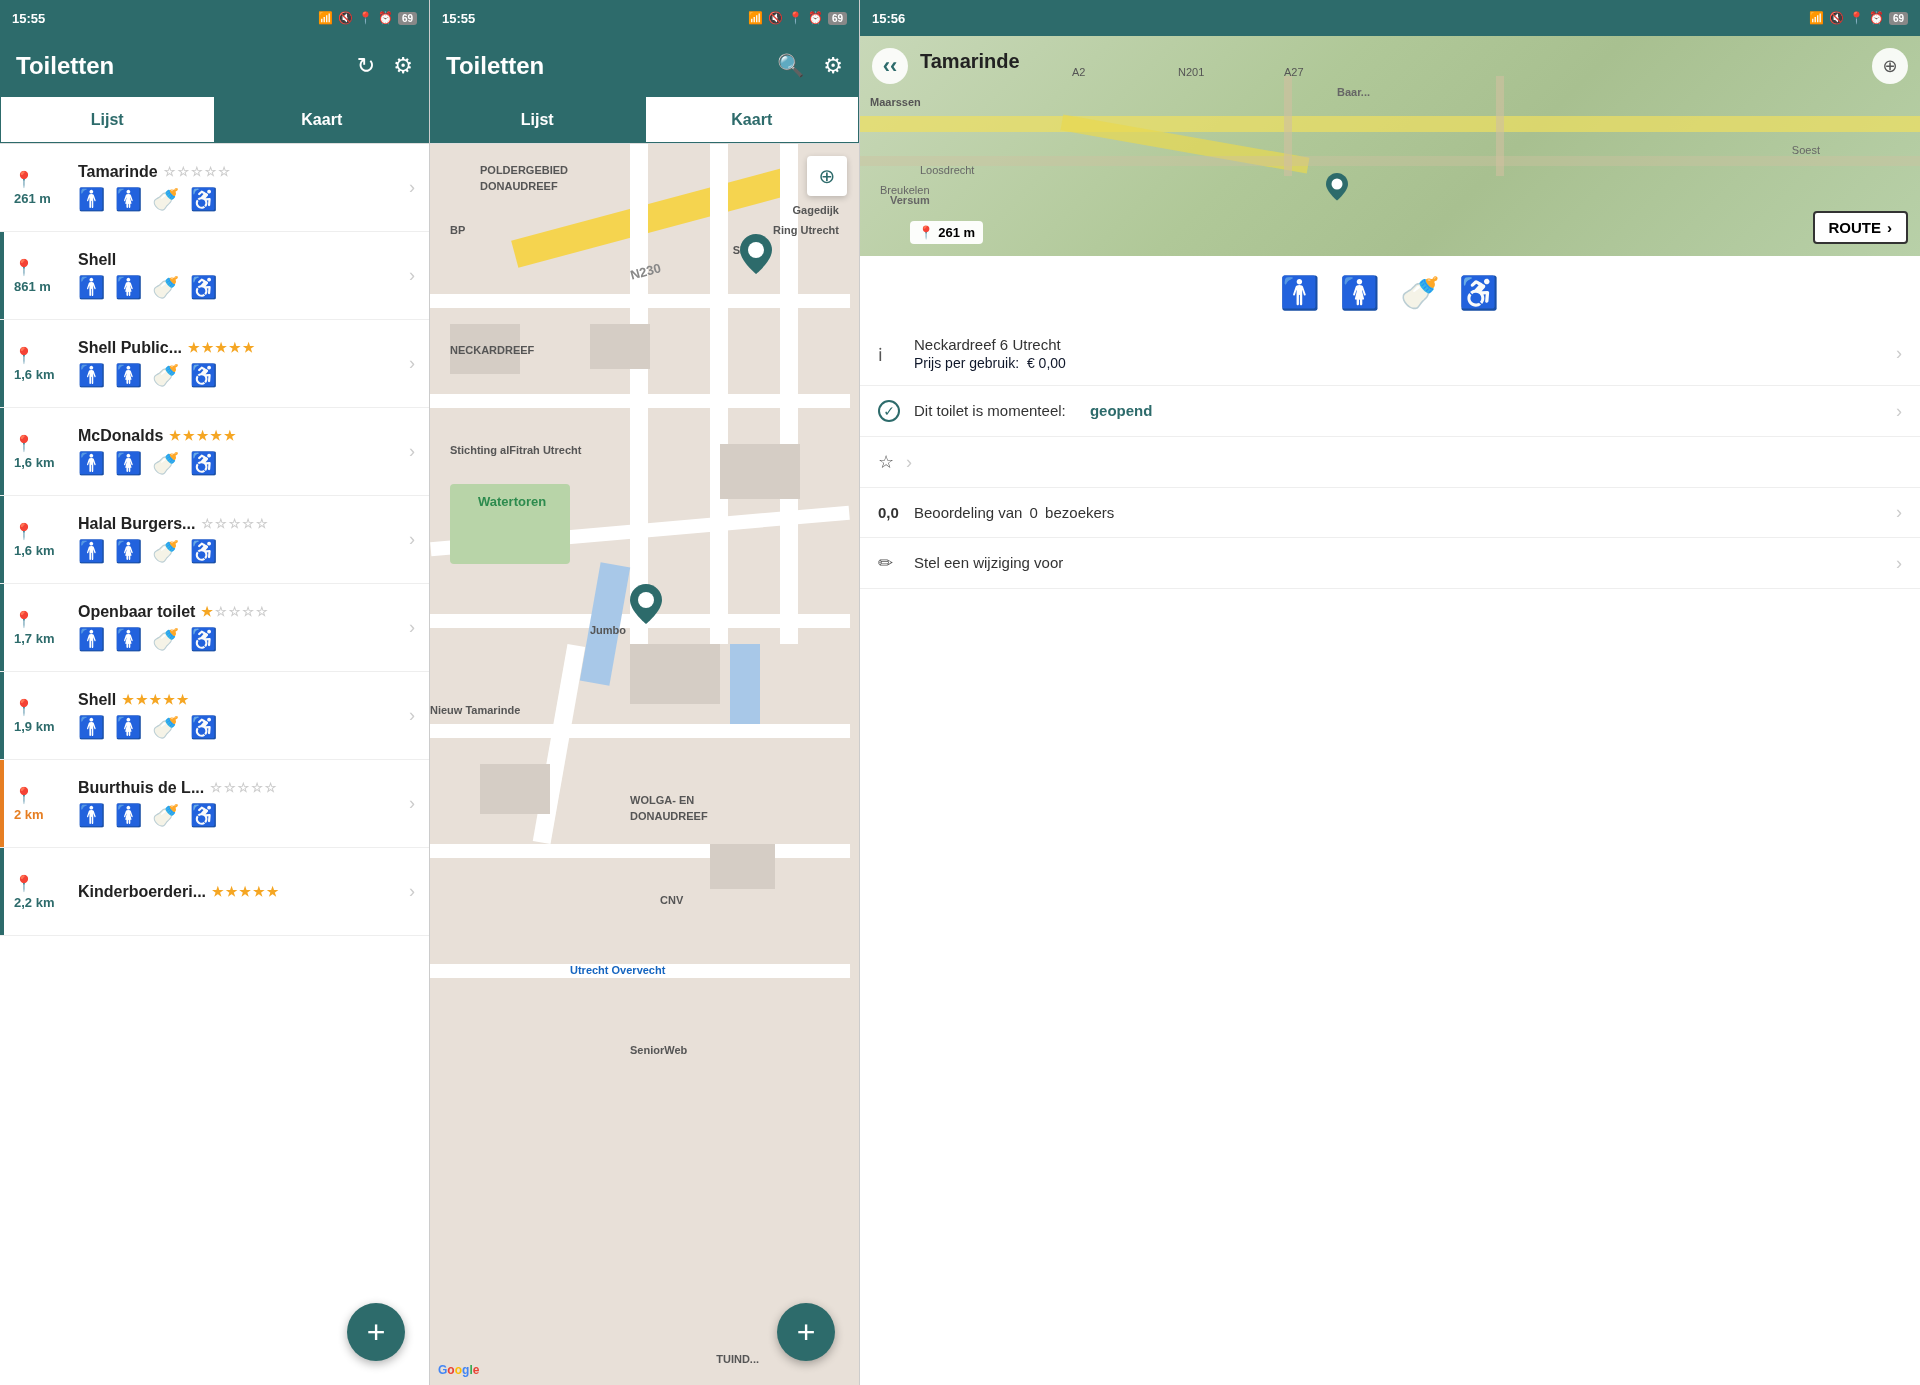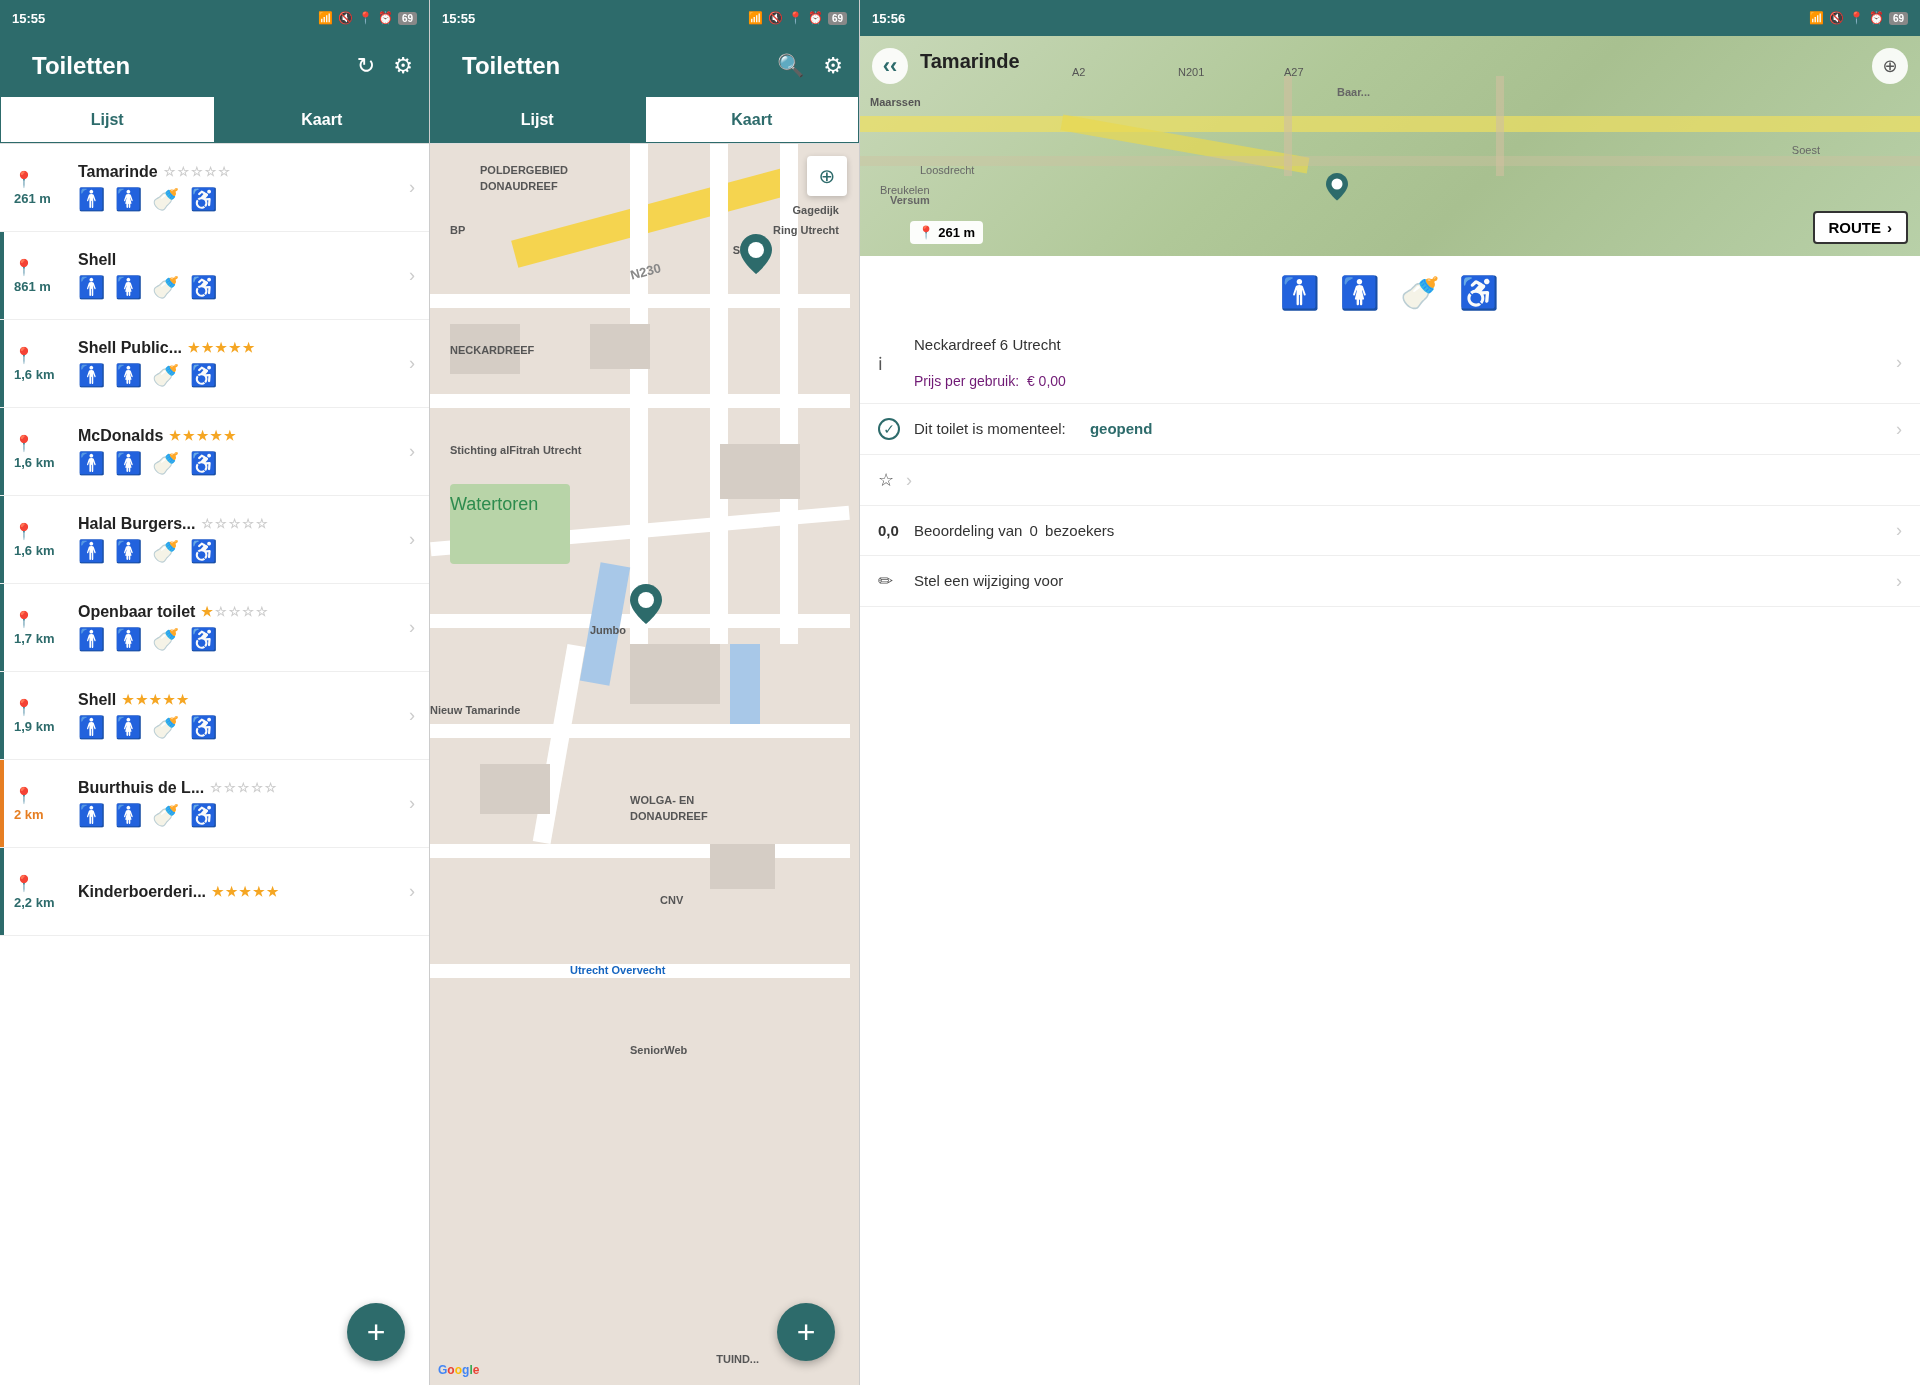--- a/index.html
+++ b/index.html
@@ -64,21 +64,20 @@
       height: 60px;
       display: flex;
       align-items: center;
       padding: 0 16px;
       justify-content: space-between;
     }
     .top-bar-title {
       font-size: 24px;
       font-weight: 600;
       color: #fff;
-      margin-left: 16px;
     }
     .top-bar-icons {
       display: flex;
       gap: 18px;
       align-items: center;
     }
     .top-bar-icon {
       color: #fff;
       font-size: 22px;
       cursor: pointer;
@@ -361,22 +360,22 @@
     .detail-row-content {
       flex: 1;
       padding-left: 8px;
     }
     .detail-row-title {
       font-size: 15px;
       color: #333;
     }
     .detail-row-sub {
       font-size: 14px;
-      color: #701a75;
-      margin-top: 20px;
+      color: #0f172a;
+      margin-top: 2px;
     }
     .detail-row-chevron {
       color: #ccc;
       font-size: 18px;
     }
     .status-open {
       color: #2d6b6b;
       font-weight: 700;
     }
     .rating-num {
@@ -712,21 +711,21 @@
       <div class="block" style="width:90px;height:60px;top:500px;left:200px;"></div>
       <div class="block" style="width:70px;height:50px;top:620px;left:50px;"></div>
       <div class="block" style="width:65px;height:45px;top:700px;left:280px;"></div>
 
       <div class="map-label" style="top:20px;left:50px;">POLDERGEBIED</div>
       <div class="map-label" style="top:36px;left:50px;">DONAUDREEF</div>
       <div class="map-label" style="top:80px;left:20px;">BP</div>
       <div class="map-label" style="top:120px;left:200px;transform:rotate(-15deg);font-size:13px;font-weight:700;color:#888;">N230</div>
       <div class="map-label" style="top:200px;left:20px;">NECKARDREEF</div>
       <div class="map-label" style="top:300px;left:20px;">Stichting alFitrah Utrecht</div>
-      <div class="map-label" style="top:350px;left:20px;color:#2d8b4e;font-weight:400;font-size:18px;">Watertoren</div>
+      <div class="map-label" style="top:350px;left:20px;color:#2d8b4e;font-weight:700;font-size:13px;padding-left:28px;">Watertoren</div>
       <div class="map-label" style="top:480px;left:160px;">Jumbo</div>
       <div class="map-label" style="top:560px;left:0;">Nieuw Tamarinde</div>
       <div class="map-label" style="top:650px;left:200px;font-weight:700;">WOLGA- EN</div>
       <div class="map-label" style="top:666px;left:200px;font-weight:700;">DONAUDREEF</div>
       <div class="map-label" style="top:750px;left:230px;">CNV</div>
       <div class="map-label" style="top:820px;left:140px;color:#1565c0;">Utrecht Overvecht</div>
       <div class="map-label" style="top:900px;left:200px;">SeniorWeb</div>
       <div class="map-label" style="bottom:20px;right:100px;font-weight:700;">TUIND...</div>
       <div class="map-label" style="top:80px;right:20px;">Ring Utrecht</div>
       <div class="map-label" style="top:100px;right:100px;">Shell</div>

